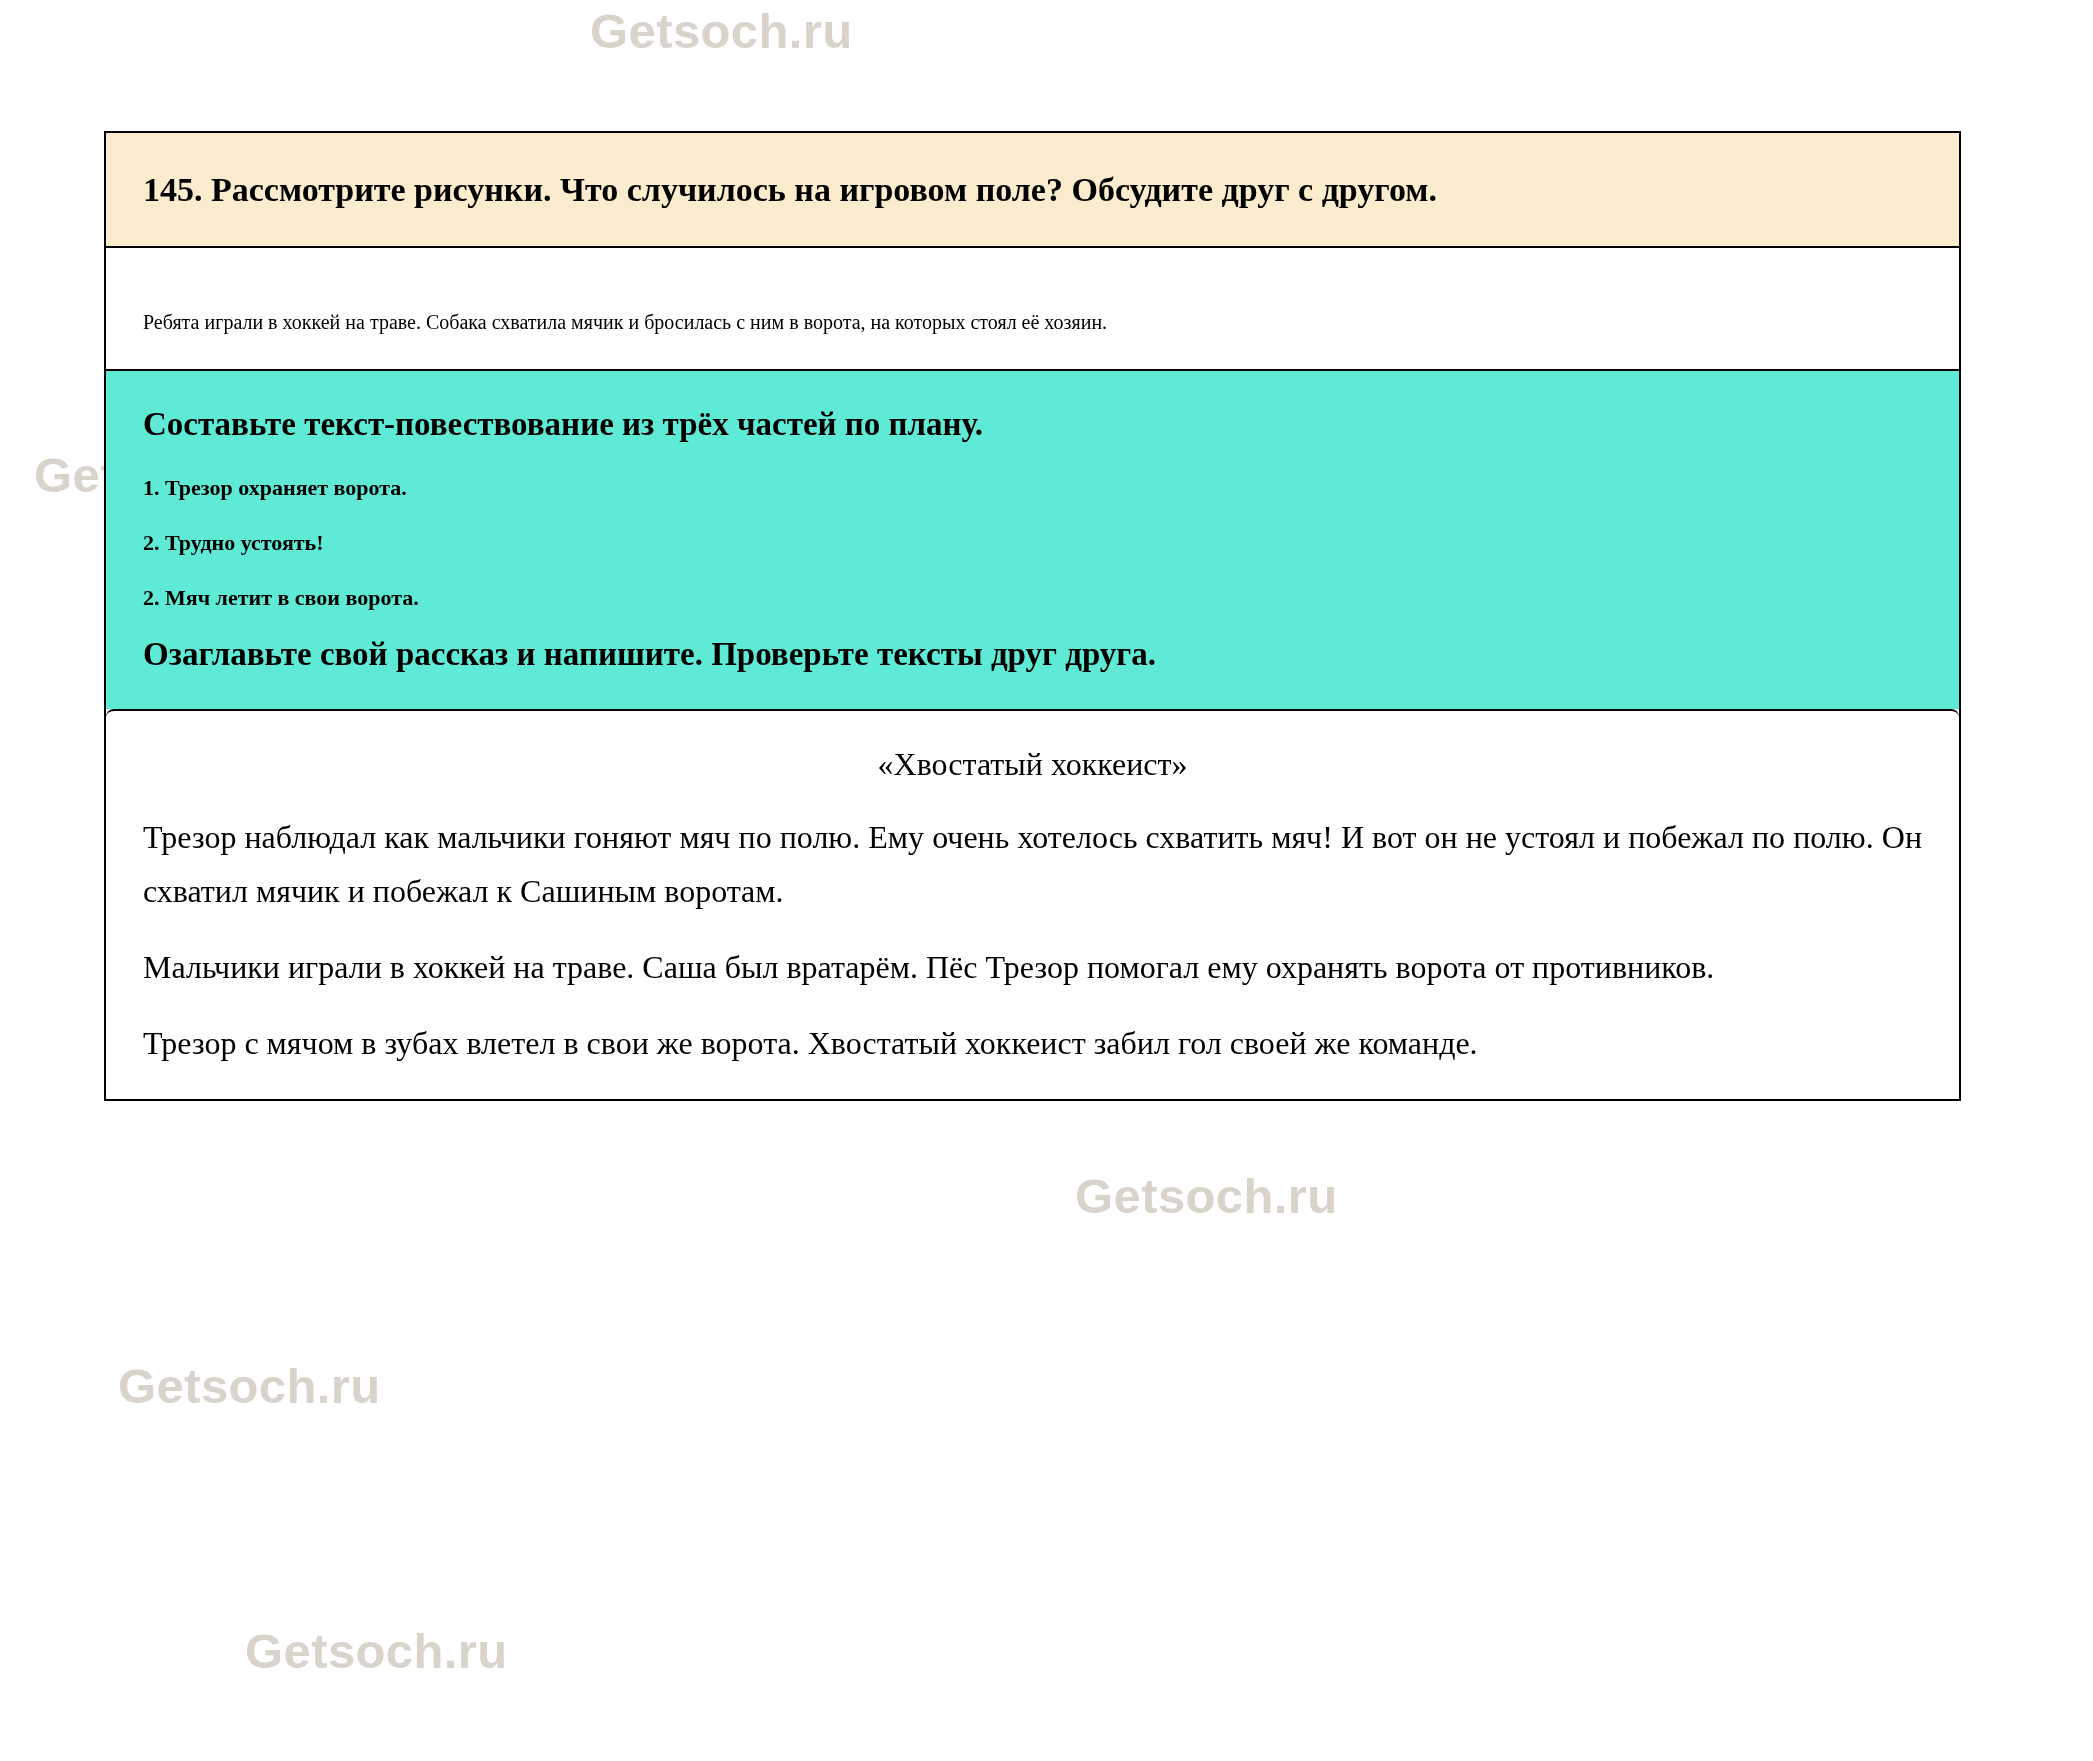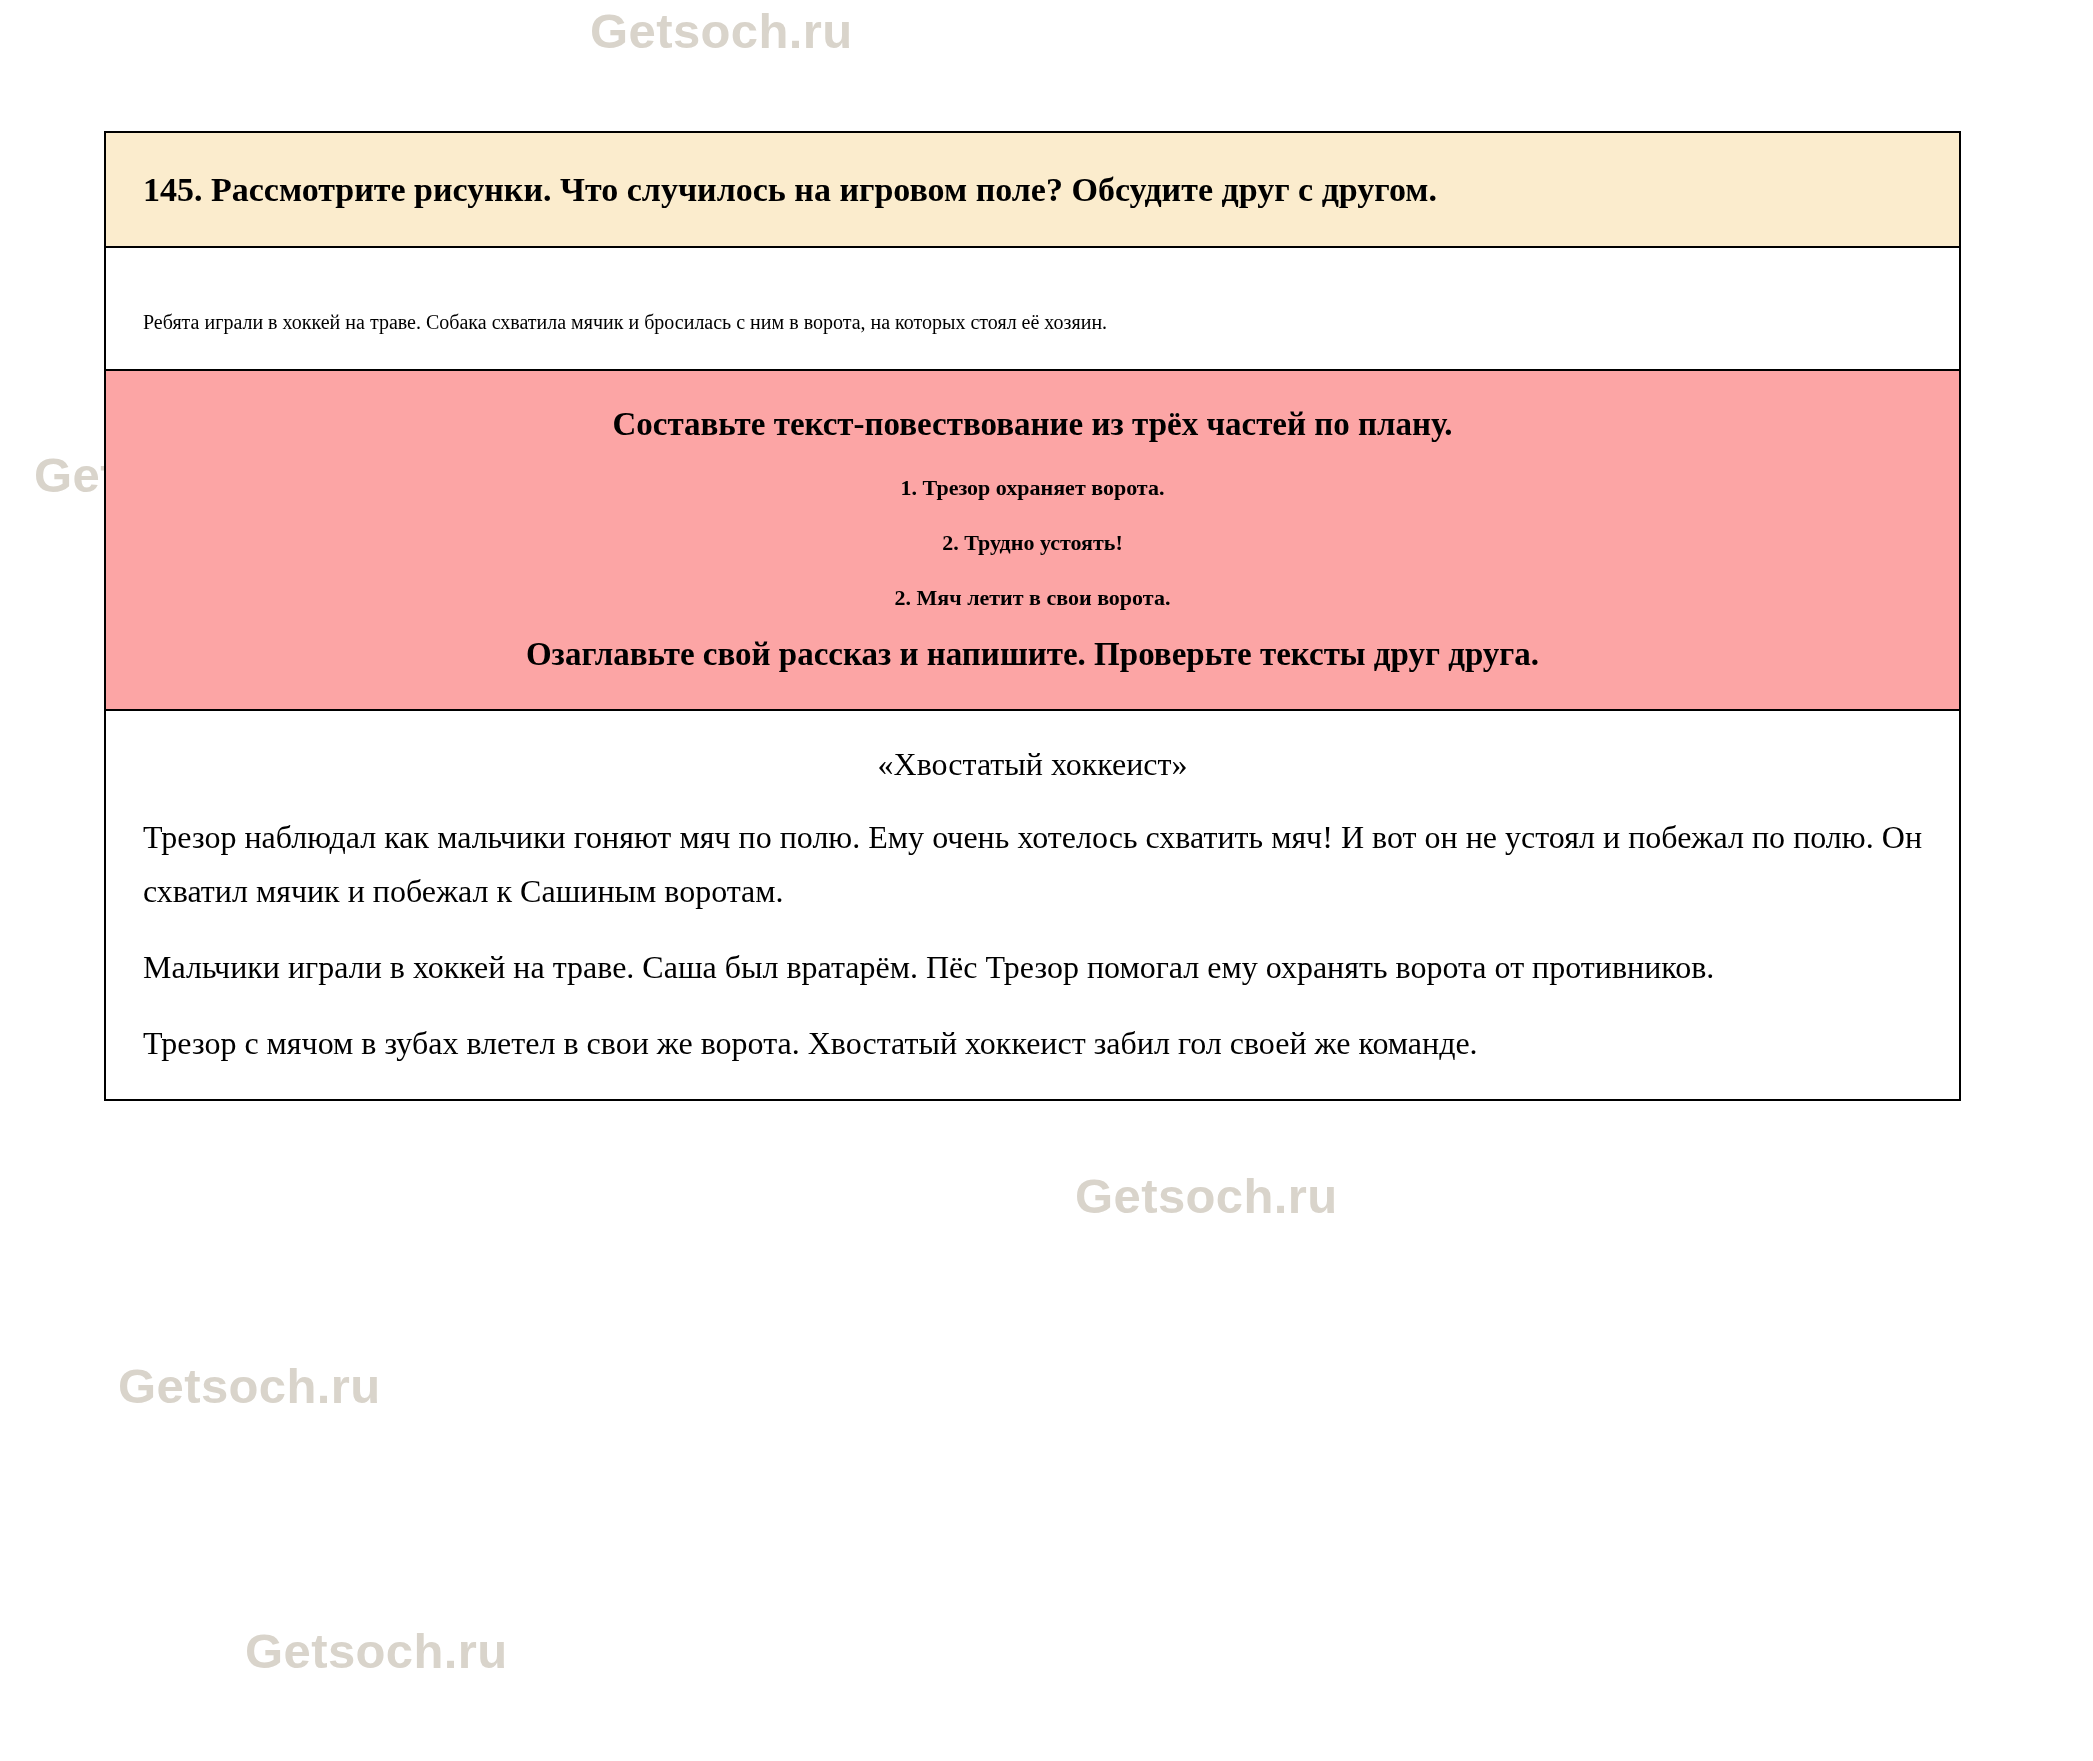--- a/index.html
+++ b/index.html
@@ -52,22 +52,22 @@
 
   .block {
     box-sizing: border-box;
     padding: 29px 37px 29px 37px;
   }
   .block + .block {
     border-top: 2.5px solid #000000;
   }
   .block-task   { background: #fbeccd; }
   .block-answer { background: #ffffff; }
-  .block-plan   { background: #fca5a5; text-align: center; }
-  .block-story  { background: #ffffff; }
+  .block-plan   { background: #5eead4; }
+  .block-story  { background: #ffffff; border-radius: 8px; }
 
   
   p {
     margin: 0;
     font-size: 32px;
     line-height: 1.62;
   }
   p + p { margin-top: 22px; }
 
   .task-text {

